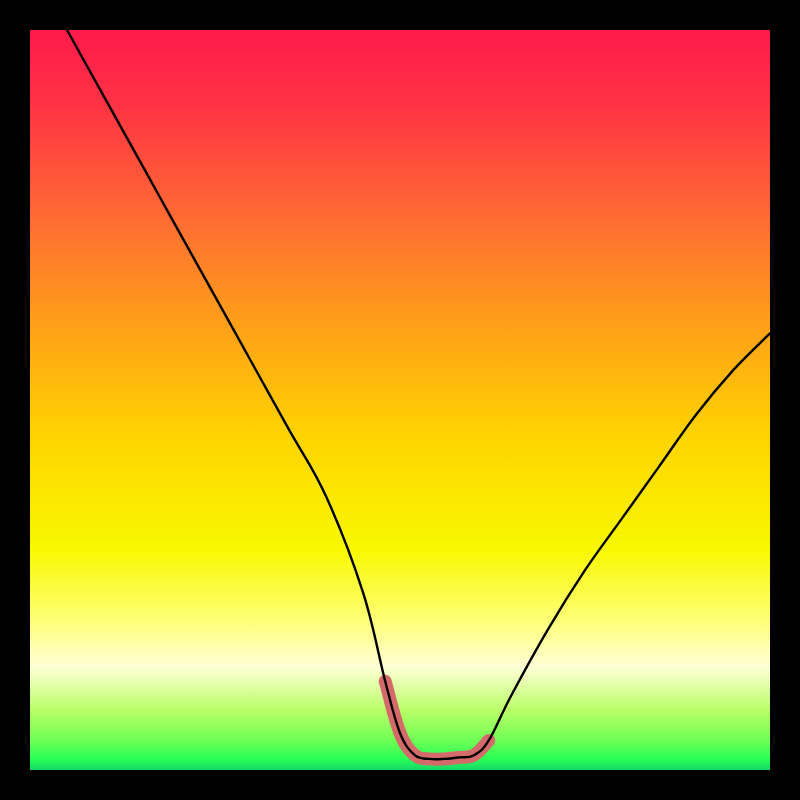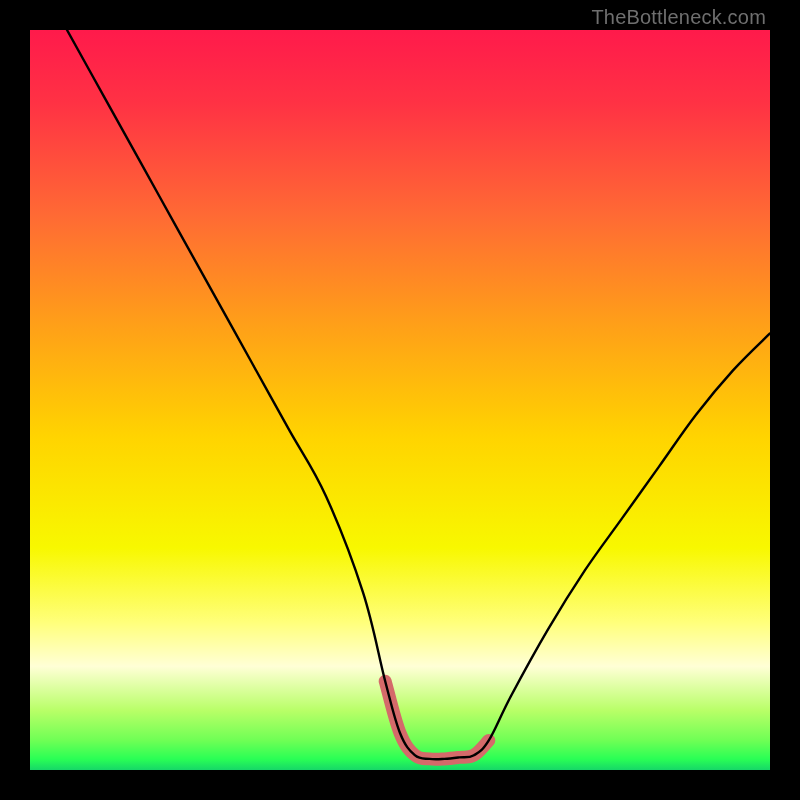--- a/index.html
+++ b/index.html
@@ -52,21 +52,20 @@
     font-weight: 400;
     letter-spacing: 0.2px;
     user-select: none;
   }
 </style>
 </head>
 <body>
 
 <div class="frame">
 
-  <div class="watermark">TheBottleneck.com</div>
 
   <div class="plot-area">
 
     <div class="gradient-bg">
       <svg viewBox="0 0 740 740" preserveAspectRatio="none">
         <defs>
           <linearGradient id="heat" x1="0" y1="0" x2="0" y2="1">
               <stop offset="0%" stop-color="#ff1a4b"></stop>
               <stop offset="10%" stop-color="#ff3244"></stop>
               <stop offset="25%" stop-color="#ff6a34"></stop>

